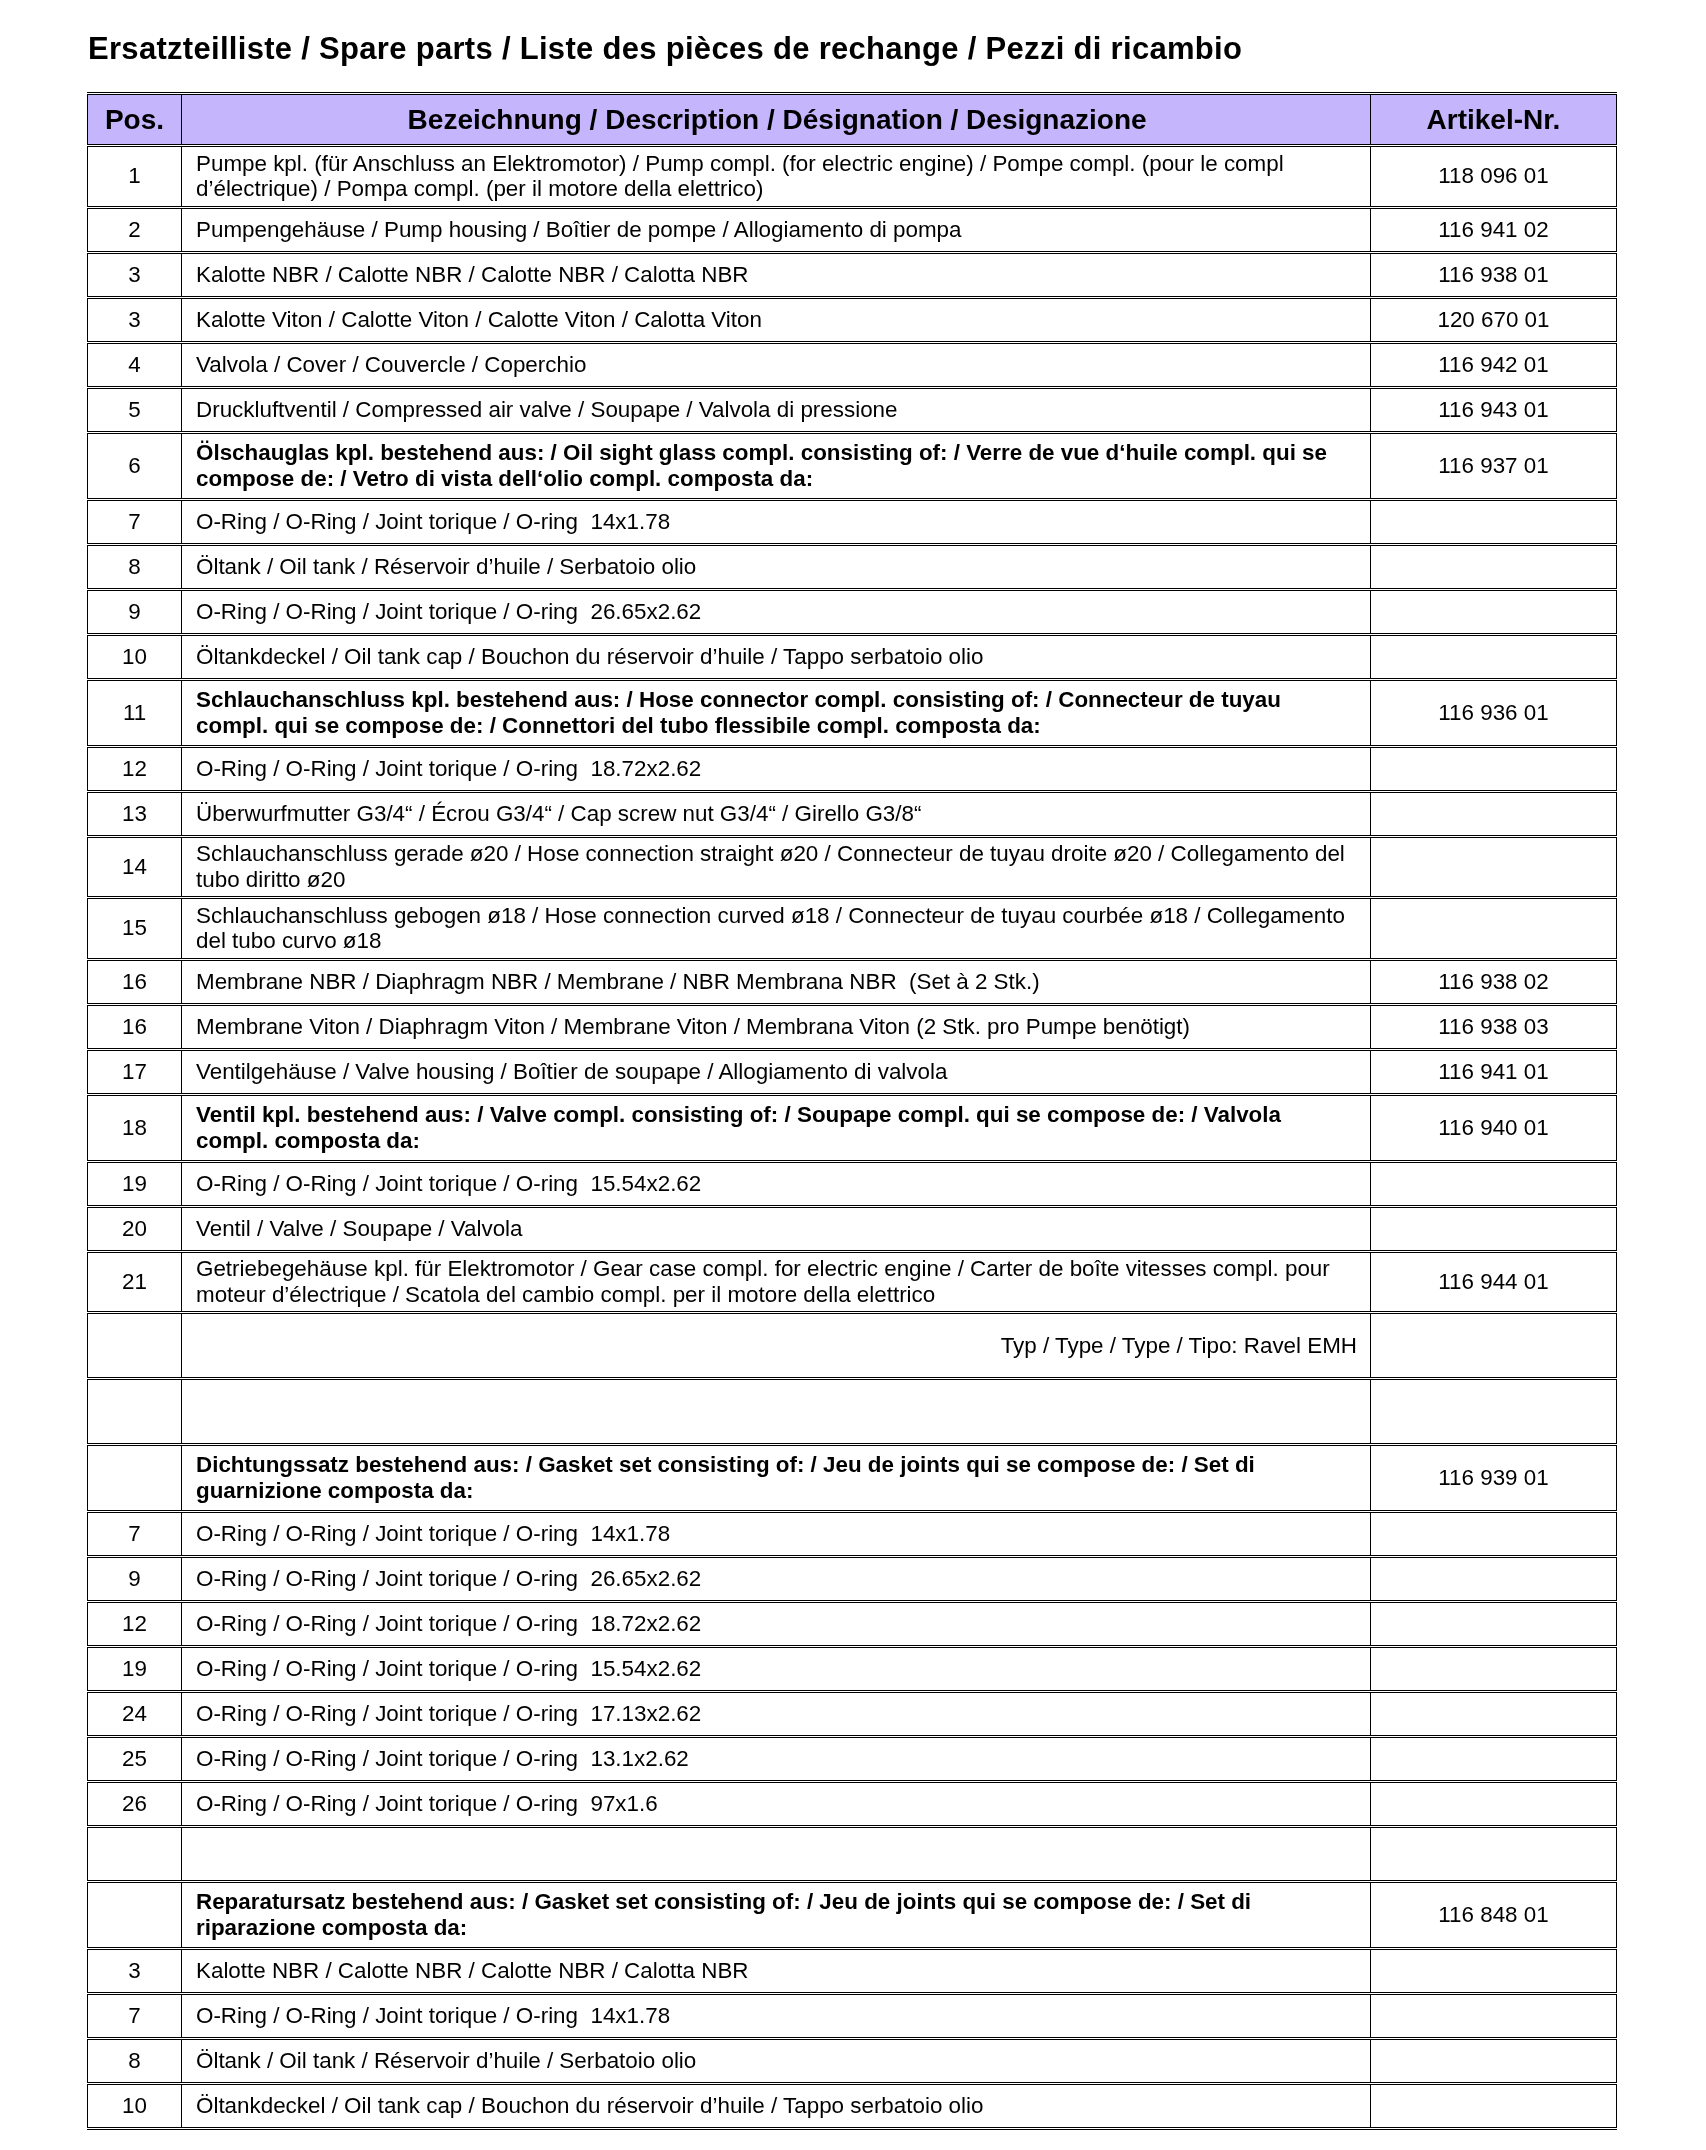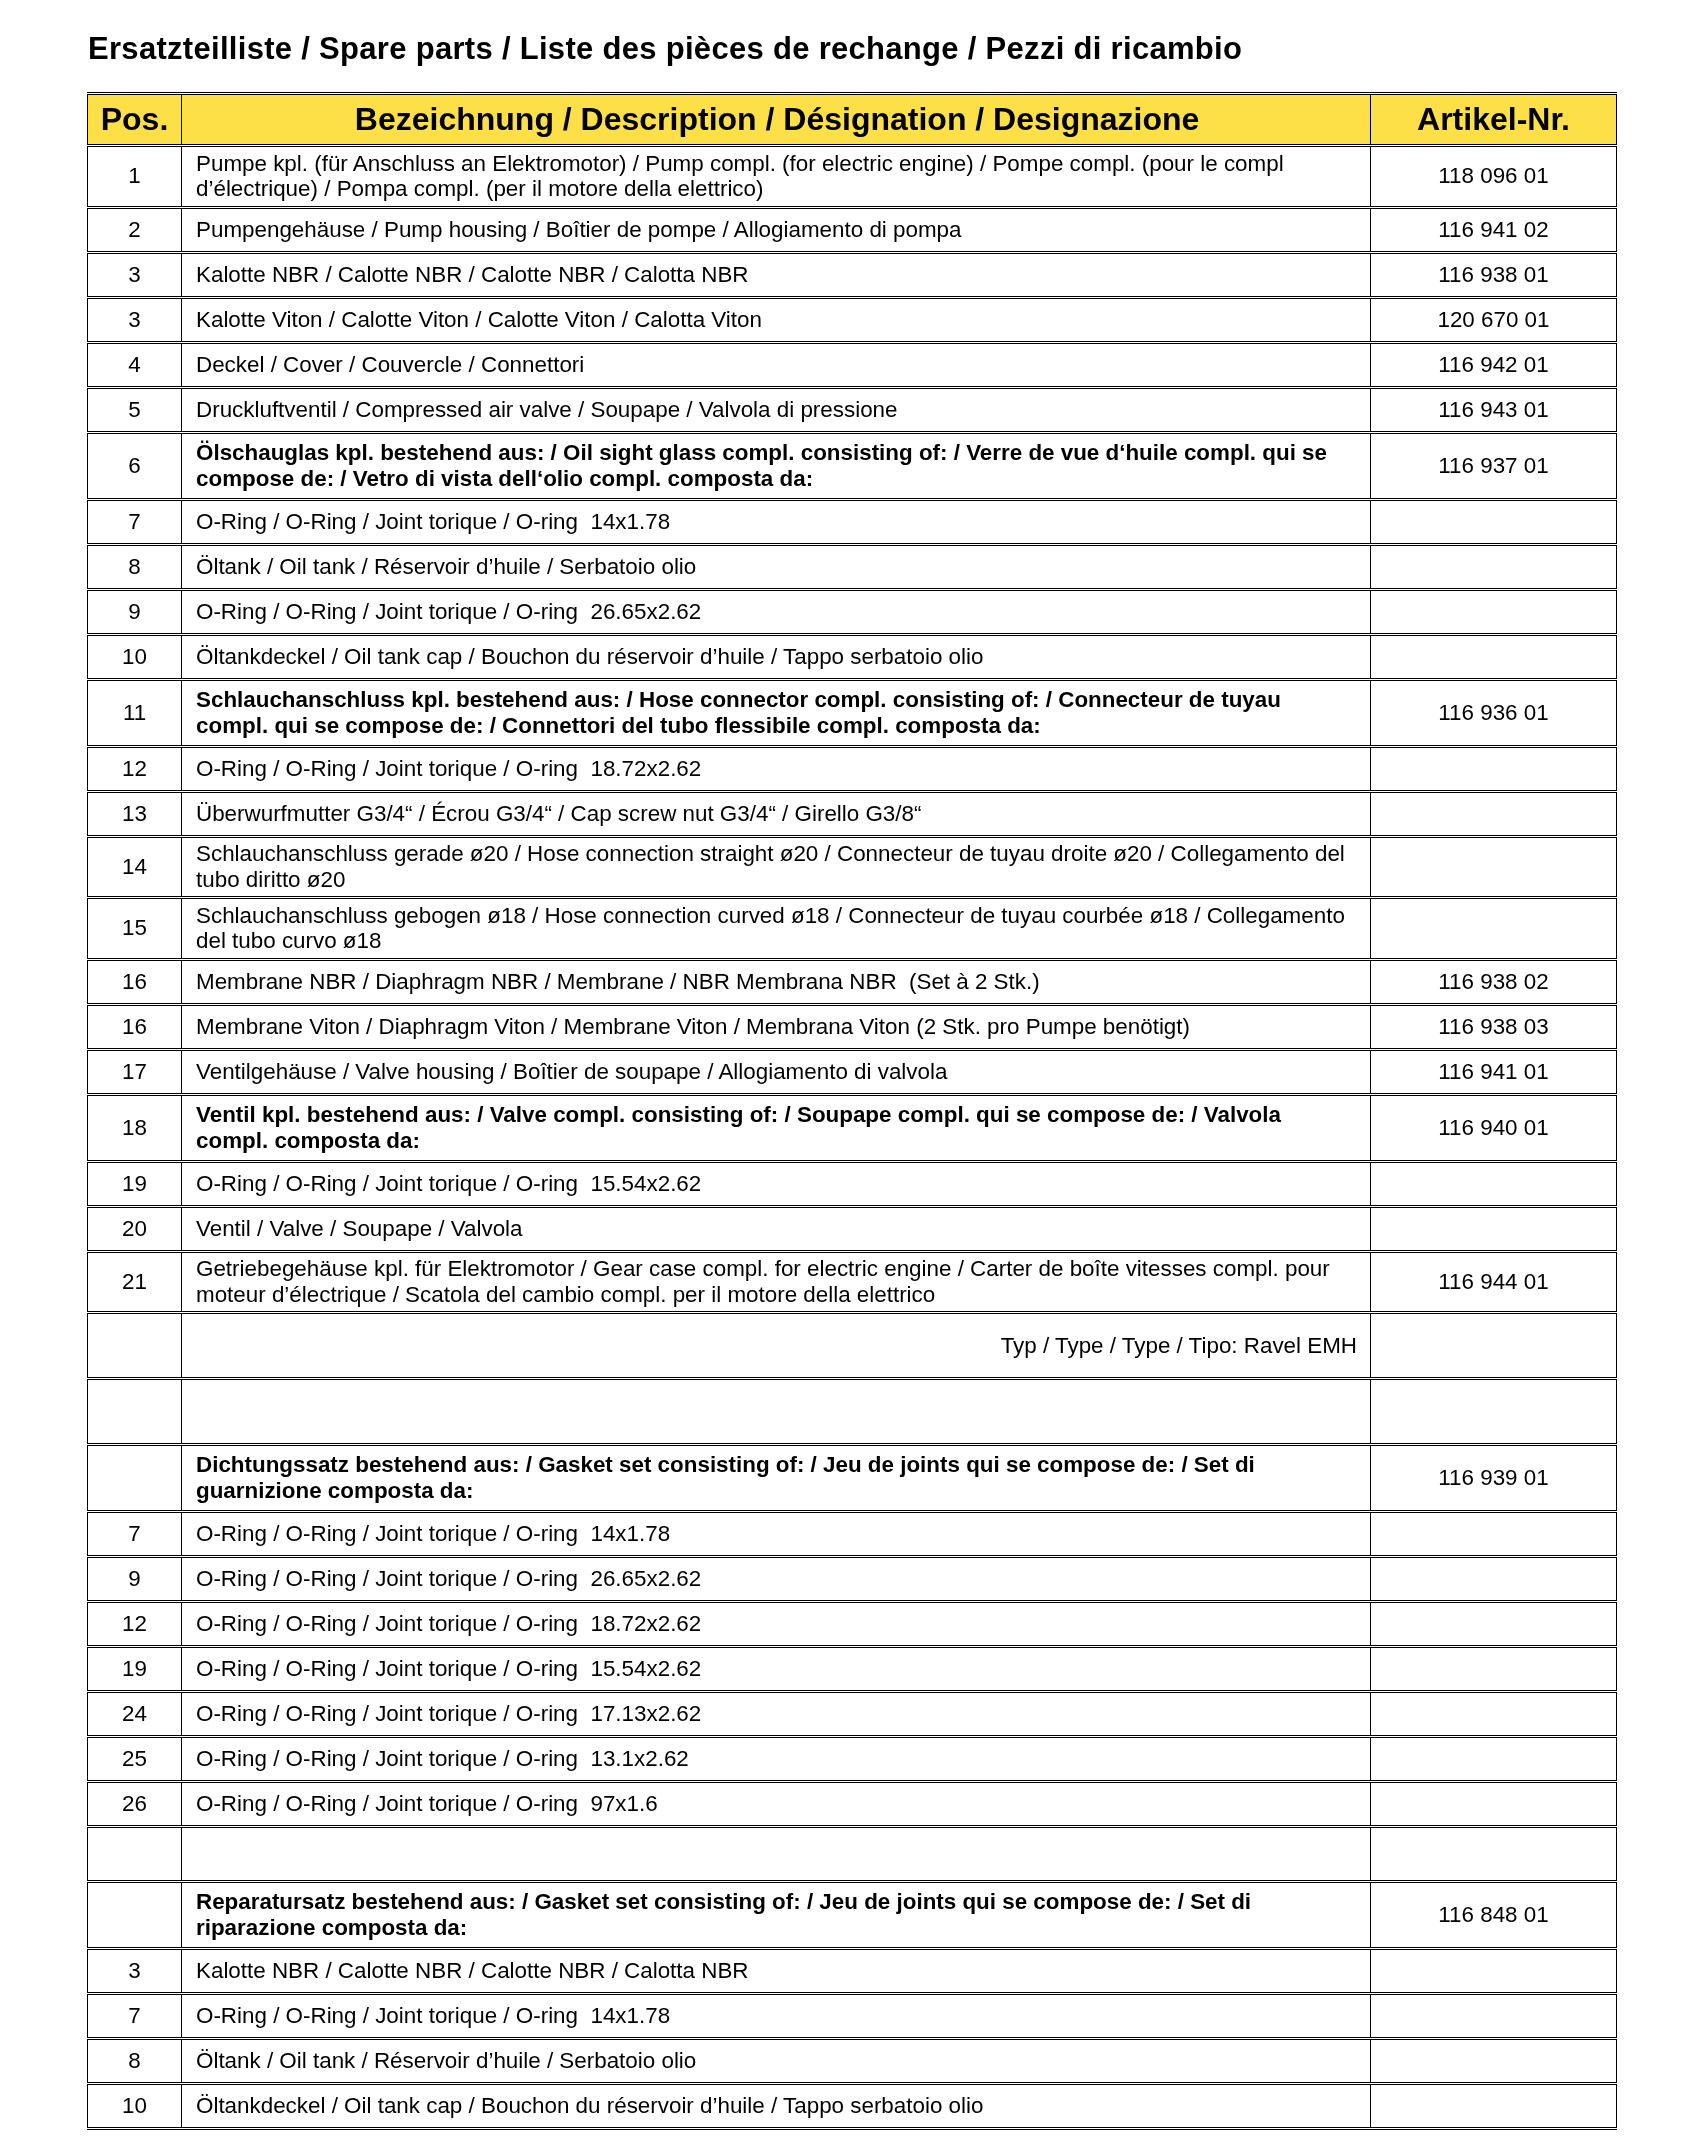--- a/index.html
+++ b/index.html
@@ -37,23 +37,23 @@
   th, td {
     border-left: 1.2px solid #000000;
     border-right: 1.2px solid #000000;
     border-top: 3.5px double #000000;
     border-bottom: 3.5px double #000000;
     vertical-align: middle;
     overflow: hidden;
   }
   thead th {
     height: 47px;
-    font-size: 32px;
+    font-size: 28px;
     font-weight: bold;
-    background: #fde047;
+    background: #c4b5fd;
   }
   th.pos-header { text-align: center; }
   th.description-header { text-align: center; padding: 0 11.8px 0 14px; }
   th.article-header { text-align: center; margin-left: 22px; }
   td {
     height: 35px;
     font-size: 22.4px;
     line-height: 1.15;
   }
   td.pos-cell { text-align: center; padding: 2.4px 3.5px; }
@@ -106,21 +106,21 @@
       <td class="description-cell">Kalotte NBR / Calotte NBR / Calotte NBR / Calotta NBR</td>
       <td class="article-cell">116 938 01</td>
     </tr>
         <tr class="row-item">
       <td class="pos-cell">3</td>
       <td class="description-cell">Kalotte Viton / Calotte Viton / Calotte Viton / Calotta Viton</td>
       <td class="article-cell">120 670 01</td>
     </tr>
         <tr class="row-item">
       <td class="pos-cell">4</td>
-      <td class="description-cell">Deckel / Cover / Couvercle / Connettori</td>
+      <td class="description-cell">Valvola / Cover / Couvercle / Coperchio</td>
       <td class="article-cell">116 942 01</td>
     </tr>
         <tr class="row-item">
       <td class="pos-cell">5</td>
       <td class="description-cell">Druckluftventil / Compressed air valve / Soupape / Valvola di pressione</td>
       <td class="article-cell">116 943 01</td>
     </tr>
         <tr class="row-section">
       <td class="pos-cell">6</td>
       <td class="description-cell">Ölschauglas kpl. bestehend aus: / Oil sight glass compl. consisting of: / Verre de vue d‘huile compl. qui se compose de: / Vetro di vista dell‘olio compl. composta da:</td>

